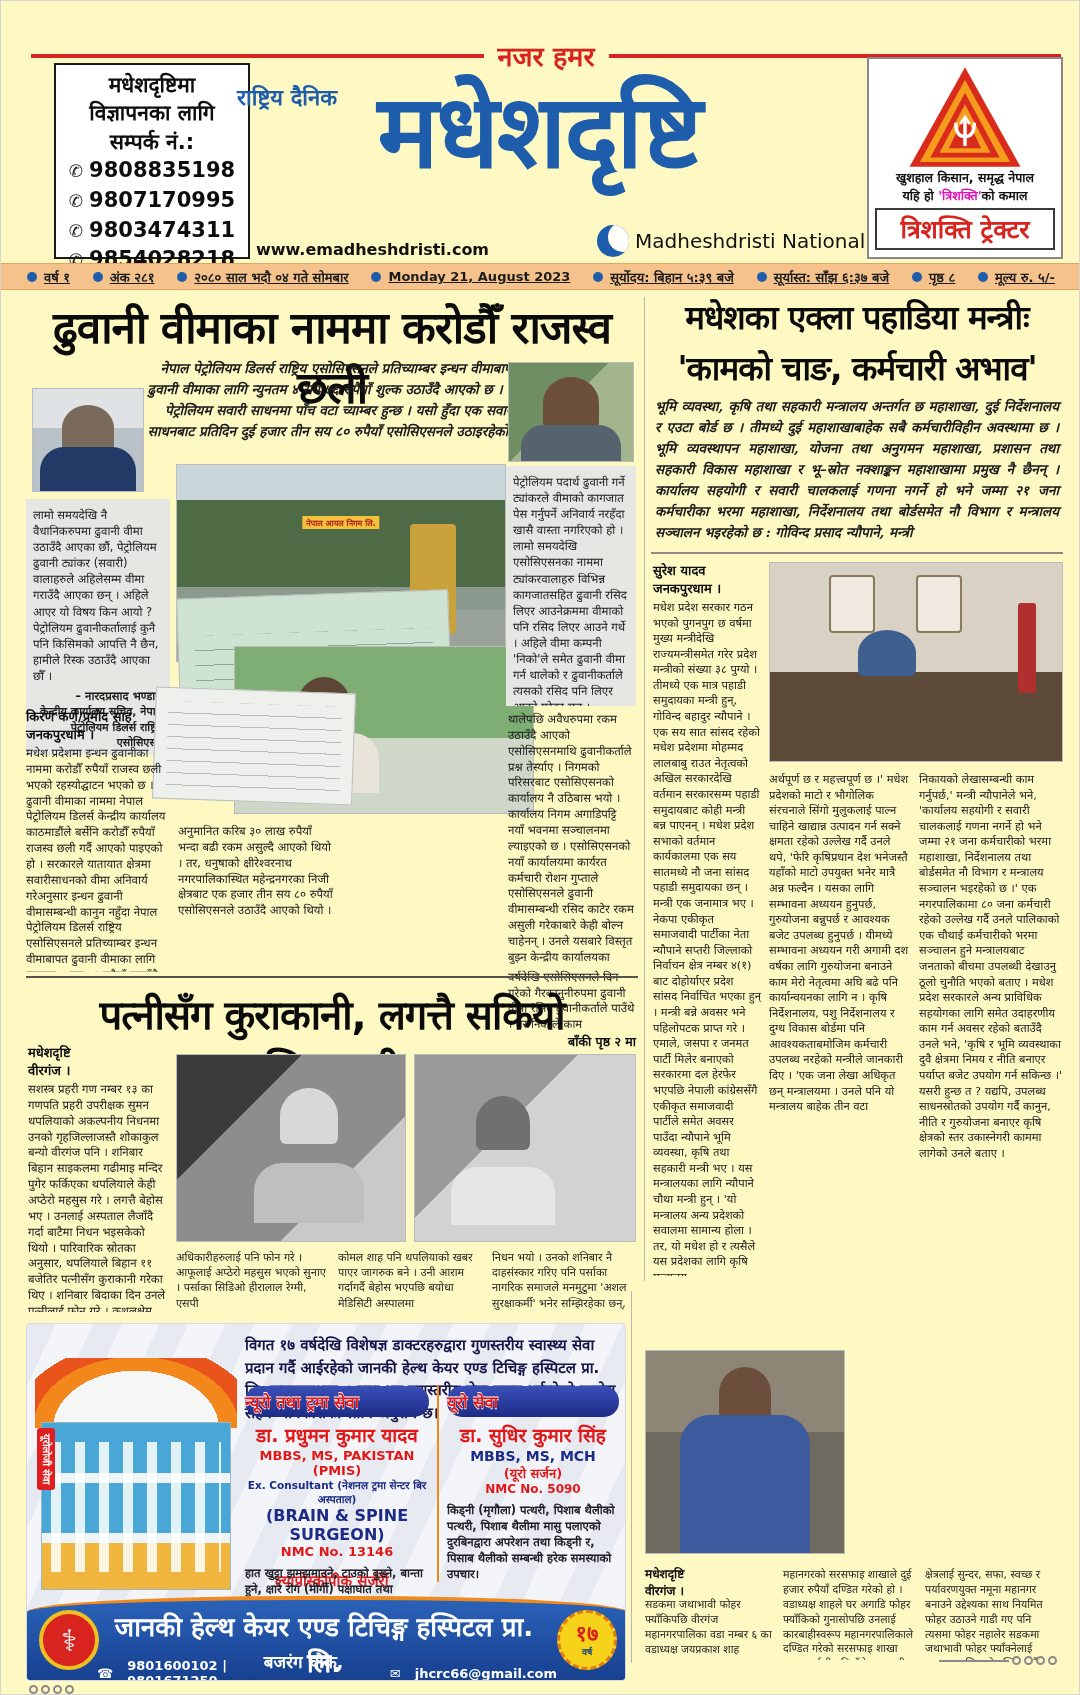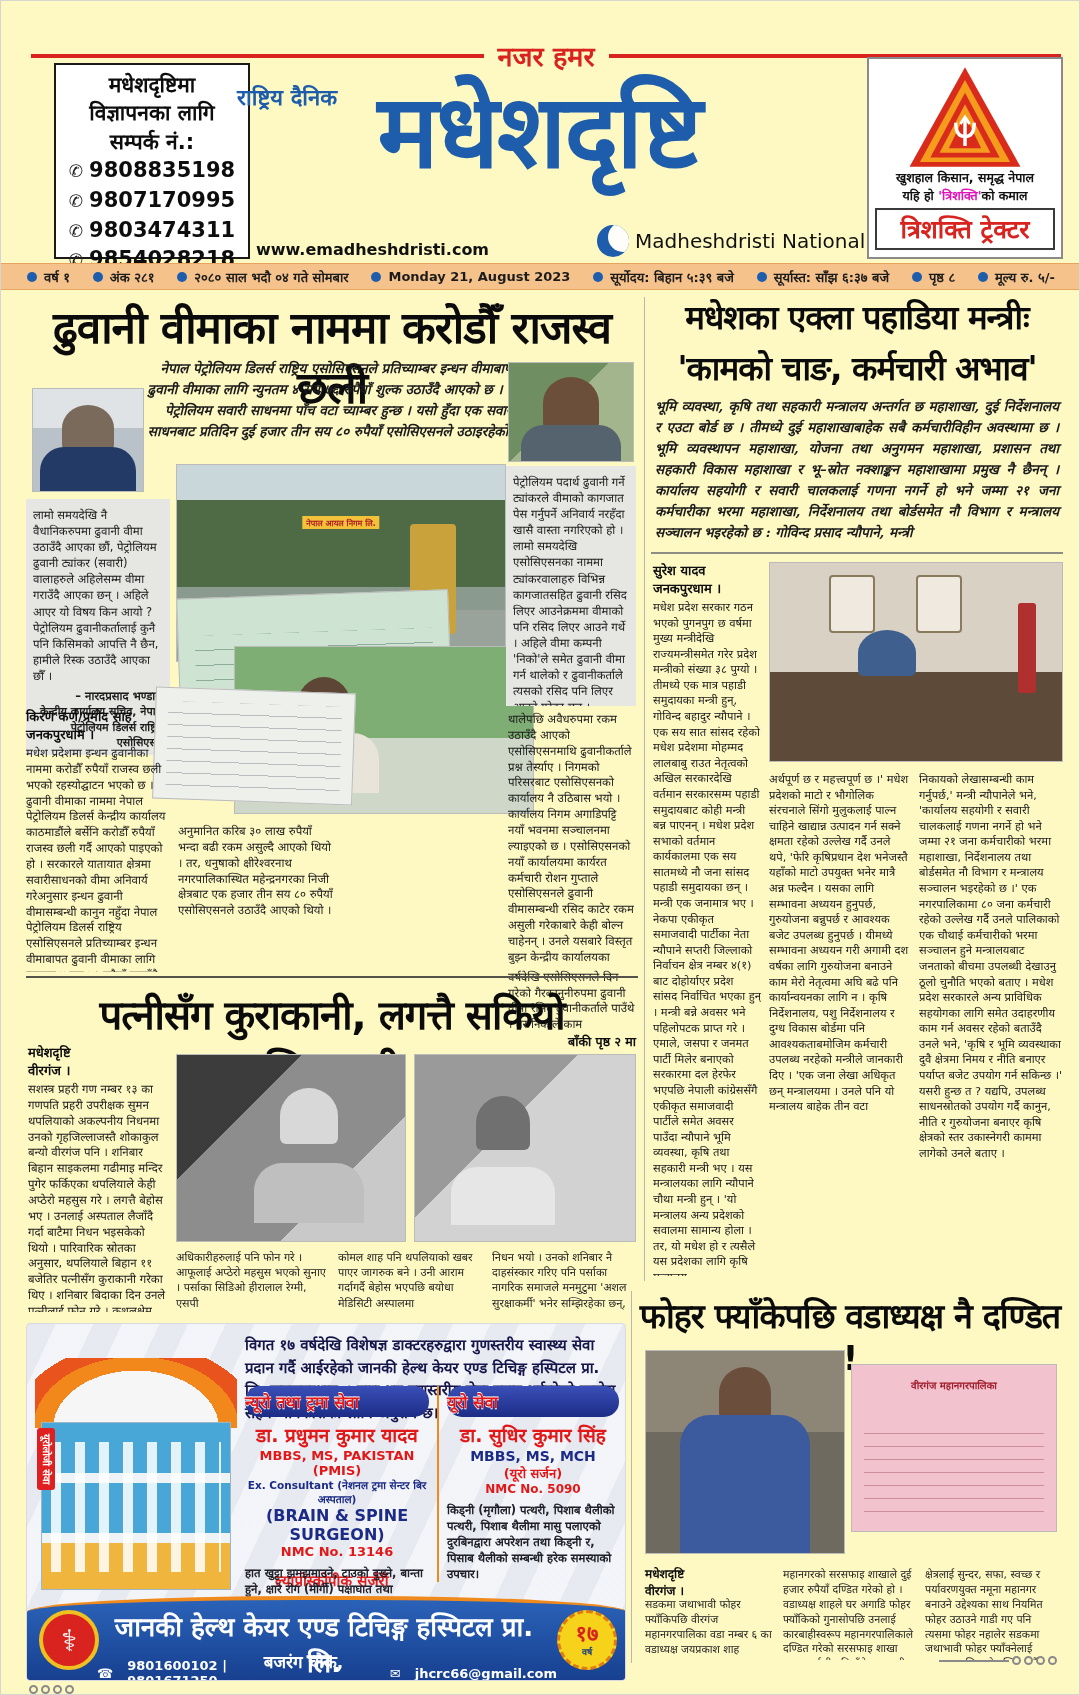--- a/index.html
+++ b/index.html
@@ -21,21 +21,21 @@
   .crescent { width:32px; height:32px; border-radius:50%; background:#1d5dab; position:relative; overflow:hidden; }
   .crescent::after { content:""; position:absolute; left:11px; top:-3px; width:30px; height:30px; border-radius:50%; background:#fffdfa; }
   .daily-en { font-size:20px; color:#111; }
   .tractor-box { border:2px solid #8a8a8a; background:#fff; text-align:center; padding-top:4px; }
   .tractor-slogan { font-size:12.5px; font-weight:800; color:#111; line-height:1.45; }
   .brand-magenta { color:#e014b8; }
   .tractor-name { margin:3px 6px 5px; border:2px solid #3a3a3a; color:#d8231f; font-weight:800; font-size:25px; padding:1px 0 3px; }
   
   .dateline { background:#f6c28c; border-top:1px solid #e7a45f; border-bottom:1px solid #e7a45f;
               display:flex; align-items:center; justify-content:space-between; padding:0 26px; }
-  .dl-item { display:flex; align-items:center; gap:7px; font-size:13px; font-weight:700; color:#1c1c1c; }
+  .dl-item { display:flex; align-items:center; gap:7px; font-size:13px; font-weight:700; color:#1c1c1c;text-decoration:underline; }
   .dot { width:10px; height:10px; border-radius:50%; background:#1d5dab; flex:0 0 auto; }
   
   .headline-xl { font-weight:800; color:#0b0b0b; text-align:center; letter-spacing:-1px; }
   .intro-serif { font-family:"DejaVu Serif", serif; font-style:italic; font-weight:700; color:#1b1b1b; }
   .byline { font-weight:800; font-size:13px; color:#0d0d0d; line-height:1.4; }
   .bodytxt { font-size:11.5px; line-height:1.38; color:#1c1c1c; text-align:left; overflow:hidden; }
   .quote-panel { background:#e6e6e3; padding:8px 7px; font-size:11.5px; line-height:1.4; color:#1c1c1c; overflow:hidden; }
   .quote-name { font-weight:800; text-align:right; margin-top:4px; }
   .quote-role { font-weight:700; text-align:right; font-size:11px; }
   .continued { font-weight:800; font-size:12.5px; text-align:right; color:#0d0d0d; }
@@ -311,29 +311,24 @@
         <span>jhcrc66@gmail.com</span>
       </div>
       <div class="badge17 abs" style="right:10px; top:10px;">
         <span class="n">१७</span>
         <span class="w">वर्ष</span>
       </div>
     </div>
   </div>
 
   <div class="abs" style="left:636px; top:1283px; width:426px; height:384px;">
-    <div class="headline-xl" style="font-size:34px; margin-top:8px;">फोहर फ्याँकेपछि वडाध्यक्ष नै दण्डित !</div>
 
     <div class="photo" style="left:8px; top:66px; width:200px; height:204px; background:linear-gradient(180deg,#8d8576 0 40%, #6e6a60 40% 100%);">
       <div class="silhouette" style="top:16px; width:52px; height:52px; background:#6b4f3c;"></div>
       <div class="silhouette" style="top:64px; width:130px; height:140px; background:#3c5a9e; border-radius:30px 30px 0 0;"></div>
-    </div>
-    <div class="photo" style="left:214px; top:80px; width:206px; height:168px; background:#f2c3ce;">
-      <div class="receipt-title">वीरगंज महानगरपालिका</div>
-      <div class="receipt-lines"></div>
     </div>
 
     <div class="abs" style="left:8px; top:282px; width:128px;">
       <div class="byline" style="font-size:12px;">मधेशदृष्टि</div>
       <div class="byline" style="font-size:12px;">वीरगंज ।</div>
     </div>
     <div class="bodytxt abs" style="left:8px; top:314px; width:128px; height:60px; font-size:10.8px;">सडकमा जथाभावी फोहर फ्याँकिपछि वीरगंज महानगरपालिका वडा नम्बर ६ का वडाध्यक्ष जयप्रकाश शाह महानगरपालिकाबाटै दण्डित भएका छन् । उनलाई</div>
     <div class="bodytxt abs" style="left:146px; top:284px; width:132px; height:92px; font-size:10.8px;">महानगरको सरसफाइ शाखाले दुई हजार रुपैयाँ दण्डित गरेको हो । वडाध्यक्ष शाहले घर अगाडि फोहर फ्याँकिको गुनासोपछि उनलाई कारबाहीस्वरूप महानगरपालिकाले दण्डित गरेको सरसफाइ शाखा प्रमुख सर्फुद्दीन मियाँले जानकारी दिए । महानगर</div>
     <div class="bodytxt abs" style="left:288px; top:284px; width:132px; height:92px; font-size:10.8px;">क्षेत्रलाई सुन्दर, सफा, स्वच्छ र पर्यावरणयुक्त नमूना महानगर बनाउने उद्देश्यका साथ नियमित फोहर उठाउने गाडी गए पनि त्यसमा फोहर नहालेर सडकमा जथाभावी फोहर फ्याँक्नेलाई महानगरपालिकाले दण्डित गर्दै आएको छ ।</div>
 

